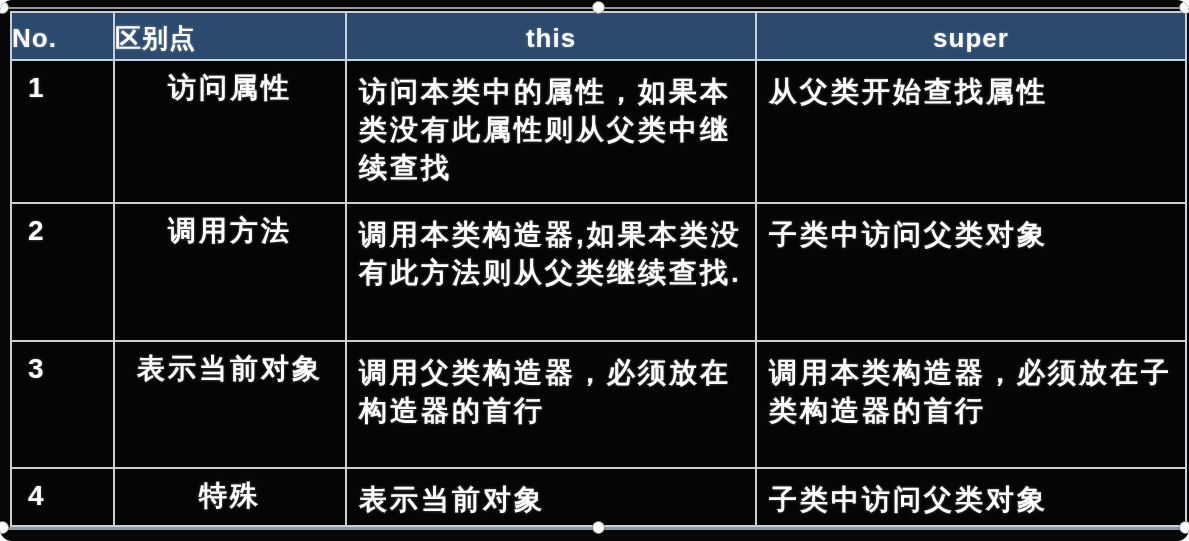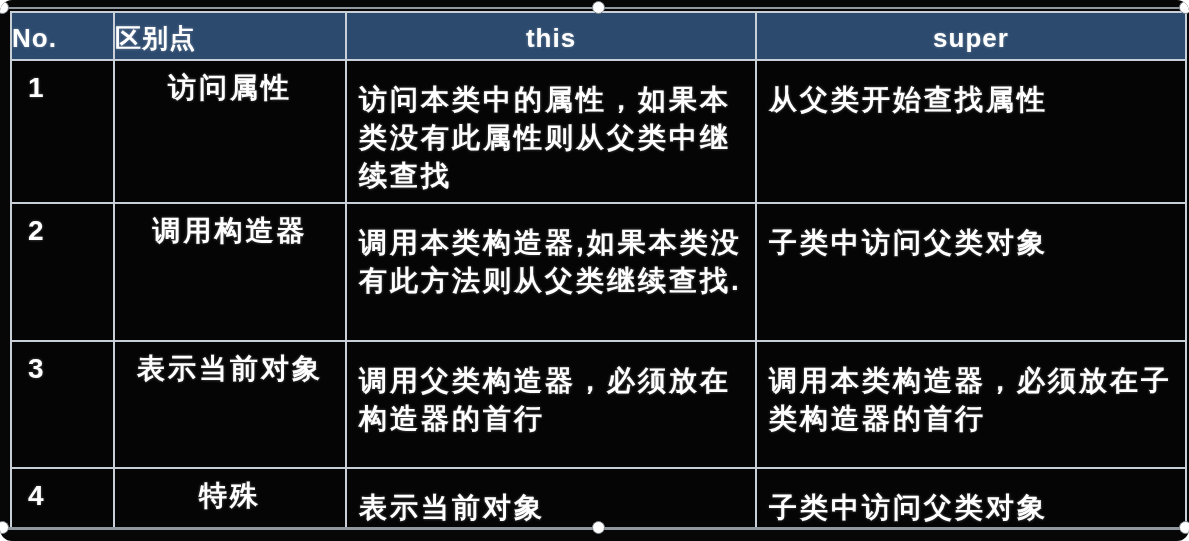--- a/index.html
+++ b/index.html
@@ -29,21 +29,21 @@
     overflow:hidden;
   }
   tr.hdr th{
     background:#2c4a6e;height:42px;font-size:26px;letter-spacing:1px;
     padding:4px 0 0 0;vertical-align:middle;
   }
   th.th-left{text-align:left;padding-left:14px;}
   tbody td{background:#050505;font-size:28px;line-height:38px;letter-spacing:3px;}
   td.c-no{padding:8px 0 0 16px;letter-spacing:0;}
   td.c-point{text-align:center;padding-top:8px;}
-  td.c-text{padding:20px 8px 0 12px;margin-left:27px;}
+  td.c-text{padding:12px 8px 0 12px;margin-left:27px;}
   tbody tr.r1{height:143px;} tbody tr.r2{height:138px;}
   tbody tr.r3{height:127px;} tbody tr.r4{height:58px;}
   col.c1{width:103px;} col.c2{width:232px;} col.c3{width:410px;} col.c4{width:430px;}
 </style>
 </head>
 <body>
 
 <div class="canvas">
 
   <div class="sel-line top"></div>
@@ -66,21 +66,21 @@
     </thead>
     <tbody>
       <tr class="r1">
         <td class="c-no">1</td>
         <td class="c-point">访问属性</td>
         <td class="c-text">访问本类中的属性，如果本类没有此属性则从父类中继续查找</td>
         <td class="c-text">从父类开始查找属性</td>
       </tr>
       <tr class="r2">
         <td class="c-no">2</td>
-        <td class="c-point">调用构造器</td>
+        <td class="c-point">调用方法</td>
         <td class="c-text">调用本类构造器,如果本类没有此方法则从父类继续查找.</td>
         <td class="c-text">子类中访问父类对象</td>
       </tr>
       <tr class="r3">
         <td class="c-no">3</td>
         <td class="c-point">表示当前对象</td>
         <td class="c-text">调用父类构造器，必须放在构造器的首行</td>
         <td class="c-text">调用本类构造器，必须放在子类构造器的首行</td>
       </tr>
       <tr class="r4">

